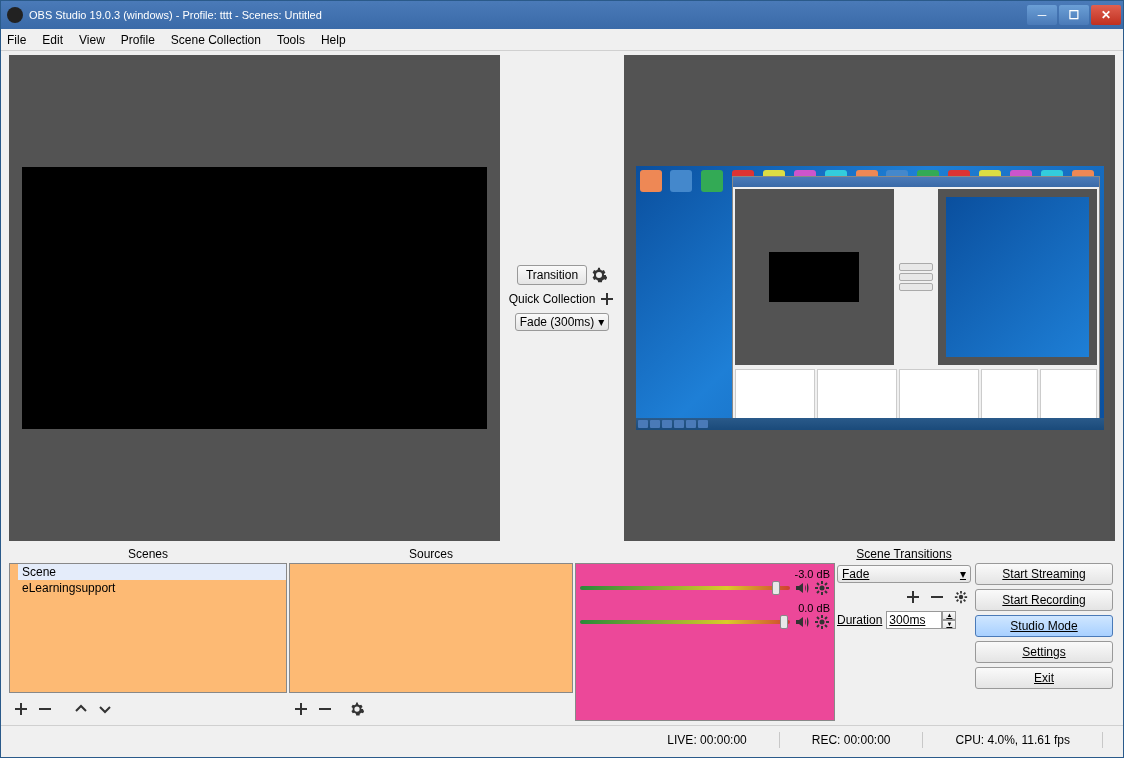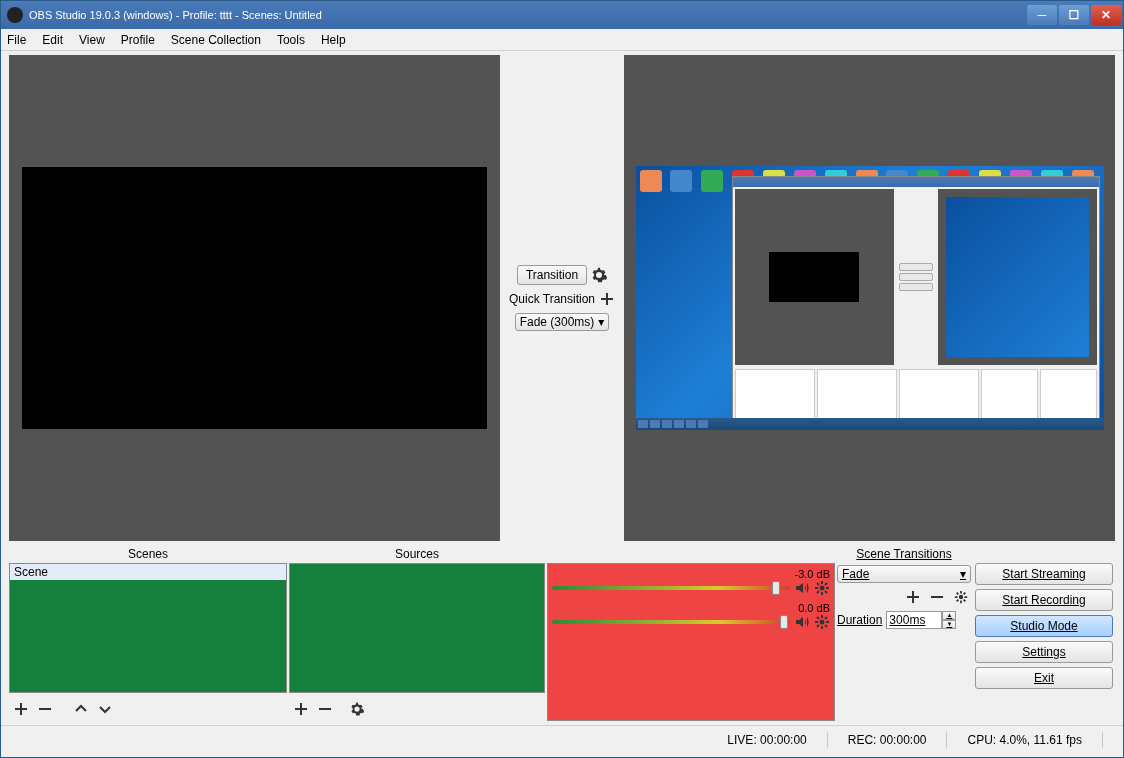--- a/index.html
+++ b/index.html
@@ -48,52 +48,52 @@
 .trow { display: flex; align-items: center; gap: 4px; }
 .btn { background: linear-gradient(#fafafa,#e4e4e4); border: 1px solid #999; border-radius: 3px; padding: 2px 8px; cursor: pointer; font-size: 12px; }
 .gear-svg, .plus-svg { width: 16px; height: 16px; }
 .combo { display: flex; align-items: center; background: linear-gradient(#fafafa,#e4e4e4); border: 1px solid #999; border-radius: 3px; padding: 1px 4px; gap: 4px; cursor: pointer; }
 
 
 .panels { height: 180px; display: flex; padding: 0 8px 4px; gap: 0; position: relative; }
 .panel { display: flex; flex-direction: column; }
 .panel-title { text-align: center; height: 18px; line-height: 18px; }
 .scenes { width: 278px; }
-.sources { width: 256px; justify-content: center; }
+.sources { width: 284px; justify-content: center; }
 .mixer { flex: 1; }
 .scenetrans { width: 134px; text-decoration: underline; }
 .controls { width: 142px; }
 
-.listbox { flex: 1; background: #15803d; border: 1px solid #888; overflow: hidden; }
+.listbox { flex: 1; background: #fdba74; border: 1px solid #888; overflow: hidden; padding-left: 8px; }
 .list-item { padding: 1px 4px; }
 .list-item.selected { background: #e4ecfa; }
 .listctrl { height: 26px; display: flex; align-items: center; gap: 4px; padding: 2px 2px 0; margin-top: 2px; }
 .iconbtn { width: 20px; height: 20px; display:flex; align-items:center; justify-content:center; cursor:pointer; }
 
-.mixer-area { flex:1; background: #ef4444; border: 1px solid #888; padding: 4px; display:flex; flex-direction:column; gap:6px; }
+.mixer-area { flex:1; background: #ec4899; border: 1px solid #888; padding: 4px; display:flex; flex-direction:column; gap:6px; }
 .mixer-row { display:flex; align-items:center; gap:4px; }
 .mixer-slider { flex:1; position:relative; height: 4px; background: linear-gradient(to right, #2a8a3a 0%, #daca2a 70%, #d04030 100%); border-radius:2px;}
 .mixer-thumb { position:absolute; right:10px; top:-5px; width:8px; height:14px; background:#e8e8e8; border:1px solid #888; border-radius:2px;}
 .db { width:48px; text-align:right; font-size:11px;}
 .spk { width:16px; height:16px;}
 
 .scenetrans-body { flex:1; display:flex; flex-direction:column; gap:4px; padding:2px 0;}
 .stbtn-row { display:flex; align-items:center; gap:4px;}
 .dur-row { display:flex; align-items:center; gap:4px; }
 .dur-input { flex:1; display:flex;}
 .dur-input input { width: 56px; border:1px solid #999; padding:1px 2px;}
 .spinner { width:14px; display:flex; flex-direction:column;}
 .spinner div { height:9px; background:linear-gradient(#fafafa,#e4e4e4); border:1px solid #999; font-size:6px; text-align:center; line-height:6px;}
 
 .controls-body { flex:1; display:flex; flex-direction:column; gap:4px; padding: 0 2px; text-decoration: underline;}
 .ctrl-btn { background: linear-gradient(#fafafa,#e4e4e4); border:1px solid #999; border-radius:3px; height:22px; cursor:pointer; display:flex; align-items:center; justify-content:center;}
 .ctrl-btn.active { background: linear-gradient(#cfe6ff,#a8d0ff); border-color:#4a7ab8;}
 
 
-.statusbar { height: 24px; background: #f0f0f0; border-top: 1px solid #d0d0d0; display:flex; align-items:center; justify-content:flex-end; gap:20px; padding: 14px 20px; font-size:12px;}
+.statusbar { height: 24px; background: #f0f0f0; border-top: 1px solid #d0d0d0; display:flex; align-items:center; justify-content:flex-end; gap:32px; padding: 14px 20px; font-size:12px;}
 .statusbar .sdiv { width:1px; height:16px; background:#c8c8c8;}
 
 .sep-v { width: 2px; background: transparent; }
 </style>
 </head>
 <body>
 
 <div class="window">
 
   <div class="titlebar">
@@ -124,21 +124,21 @@
       </div>
 
       <div class="transition-col">
         <div class="trow">
           <button class="btn">Transition</button>
           <svg class="gear-svg" viewBox="0 0 16 16">
               <path fill="#333" d="M8 5a3 3 0 100 6 3 3 0 000-6zm7 3c0 .4 0 .8-.1 1.1l1.5 1.2-1.5 2.6-1.8-.6c-.6.5-1.2.9-1.9 1.1l-.3 1.9H7.1l-.3-1.9c-.7-.2-1.3-.6-1.9-1.1l-1.8.6L1.6 10.3l1.5-1.2C3 8.8 3 8.4 3 8s0-.8.1-1.1L1.6 5.7l1.5-2.6 1.8.6c.6-.5 1.2-.9 1.9-1.1L7.1.7h1.8l.3 1.9c.7.2 1.3.6 1.9 1.1l1.8-.6 1.5 2.6-1.5 1.2c.1.3.1.7.1 1.1z"></path>
             </svg>
         </div>
         <div class="trow">
-          <span>Quick Transition</span>
+          <span>Quick Collection</span>
           <svg class="plus-svg" viewBox="0 0 16 16">
               <path stroke="#333" stroke-width="2" d="M8 2v12M2 8h12"></path>
             </svg>
         </div>
         <div class="combo">
           <span>Fade (300ms)</span>
           <span>▾</span>
         </div>
       </div>
 
@@ -196,20 +196,21 @@
         </div>
       </div>
     </div>
 
     <div class="panels">
 
       <div class="panel scenes">
         <div class="panel-title">Scenes</div>
         <div class="listbox">
           <div class="list-item selected">Scene</div>
+          <div class="list-item">eLearningsupport</div>
         </div>
         <div class="listctrl">
           <div class="iconbtn">
               <svg width="16" height="16" viewBox="0 0 16 16">
                 <path stroke="#333" stroke-width="2" d="M8 2v12M2 8h12"></path>
               </svg>
             </div>
           <div class="iconbtn">
               <svg width="16" height="16" viewBox="0 0 16 16">
                 <path stroke="#333" stroke-width="2" d="M2 8h12"></path>

